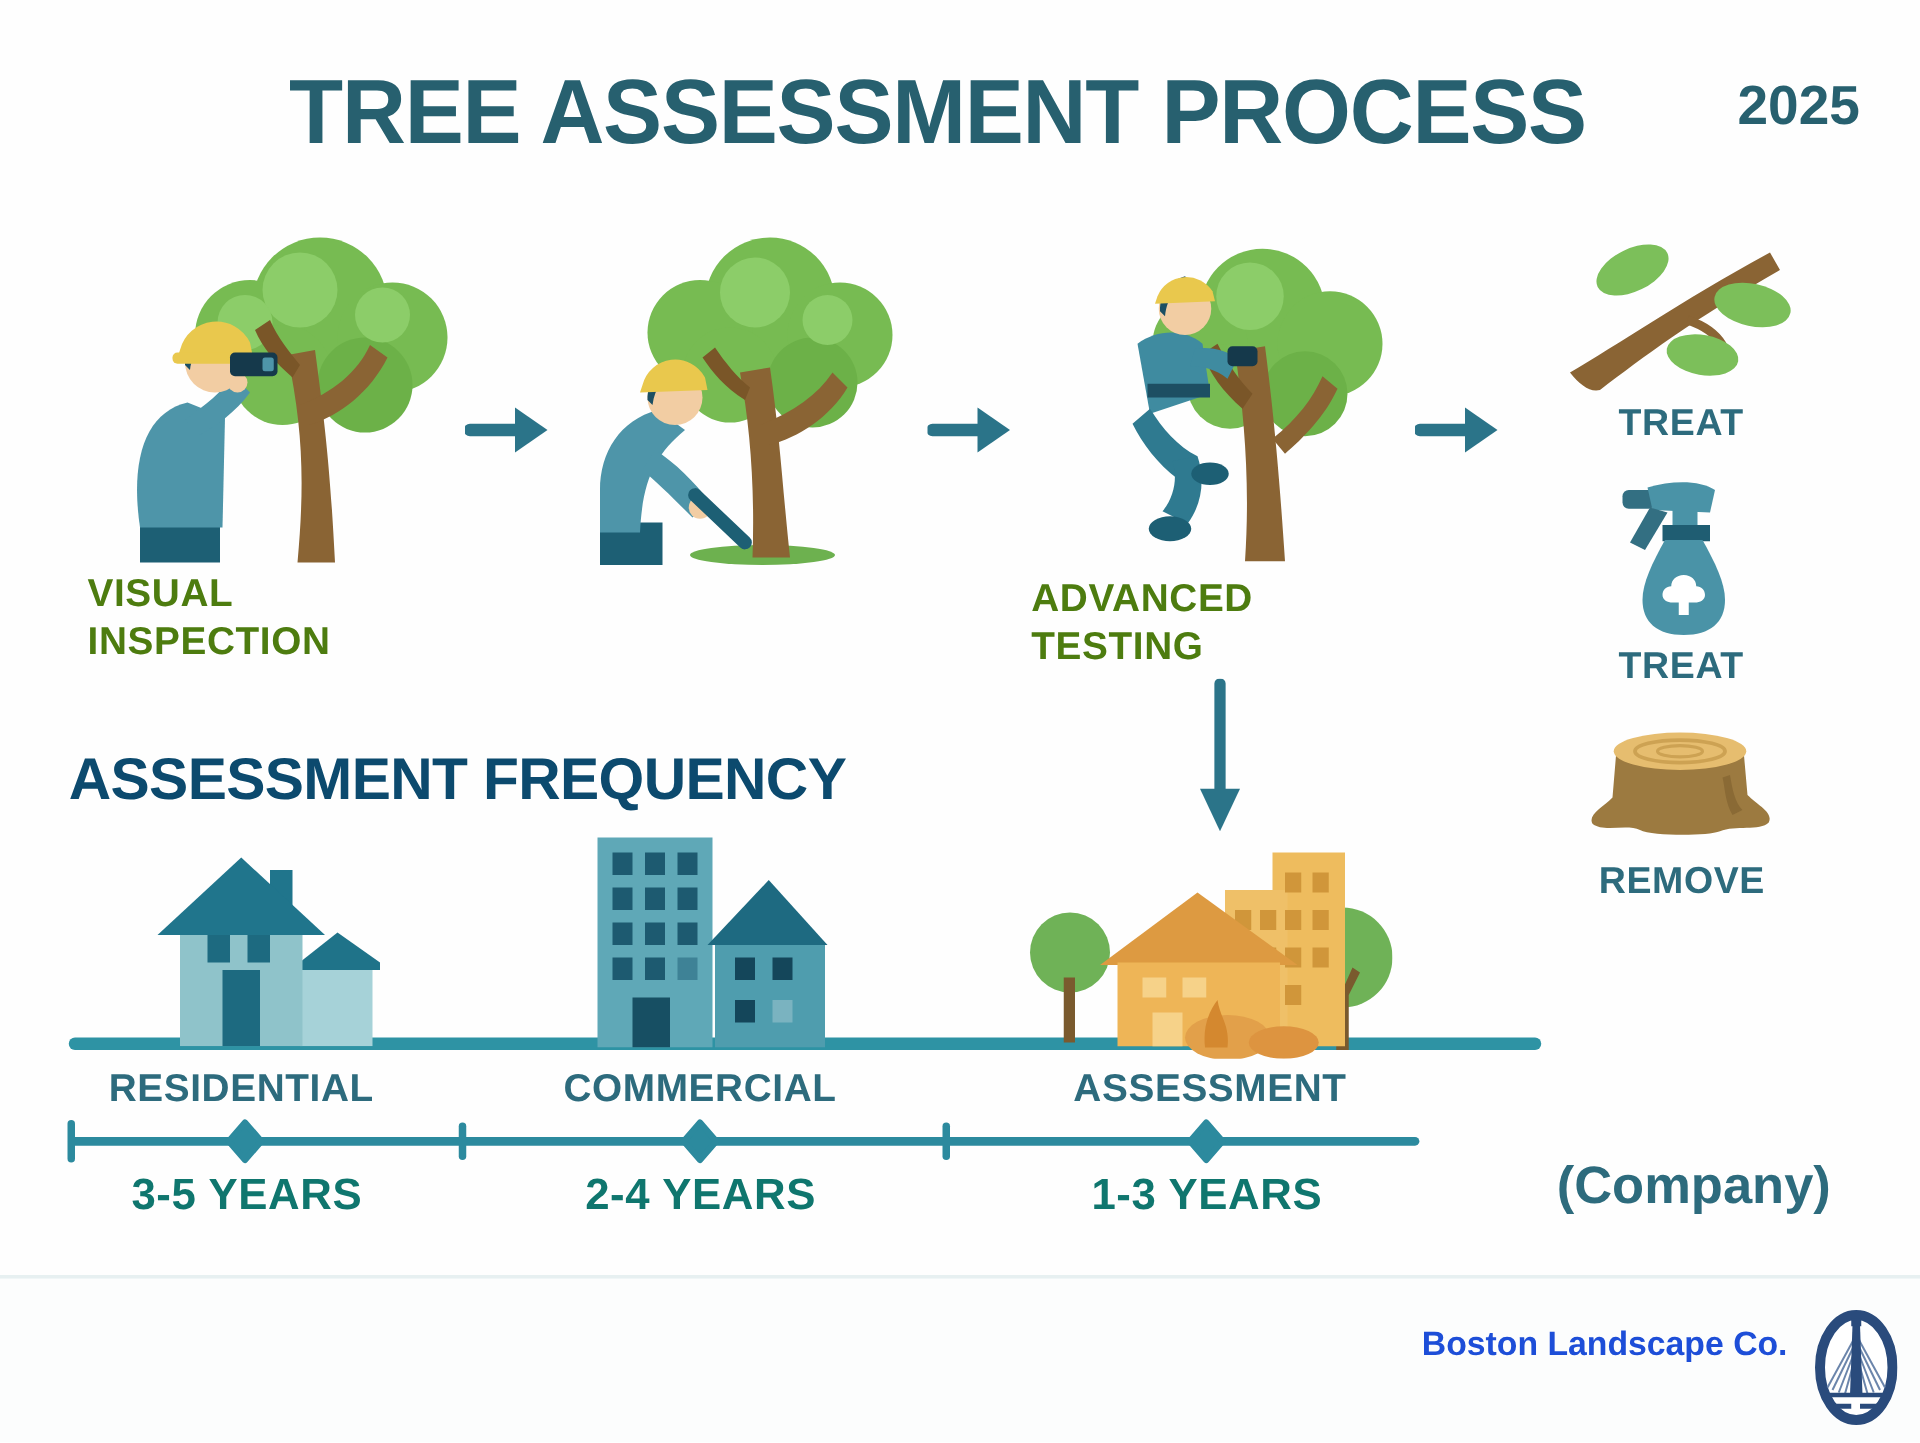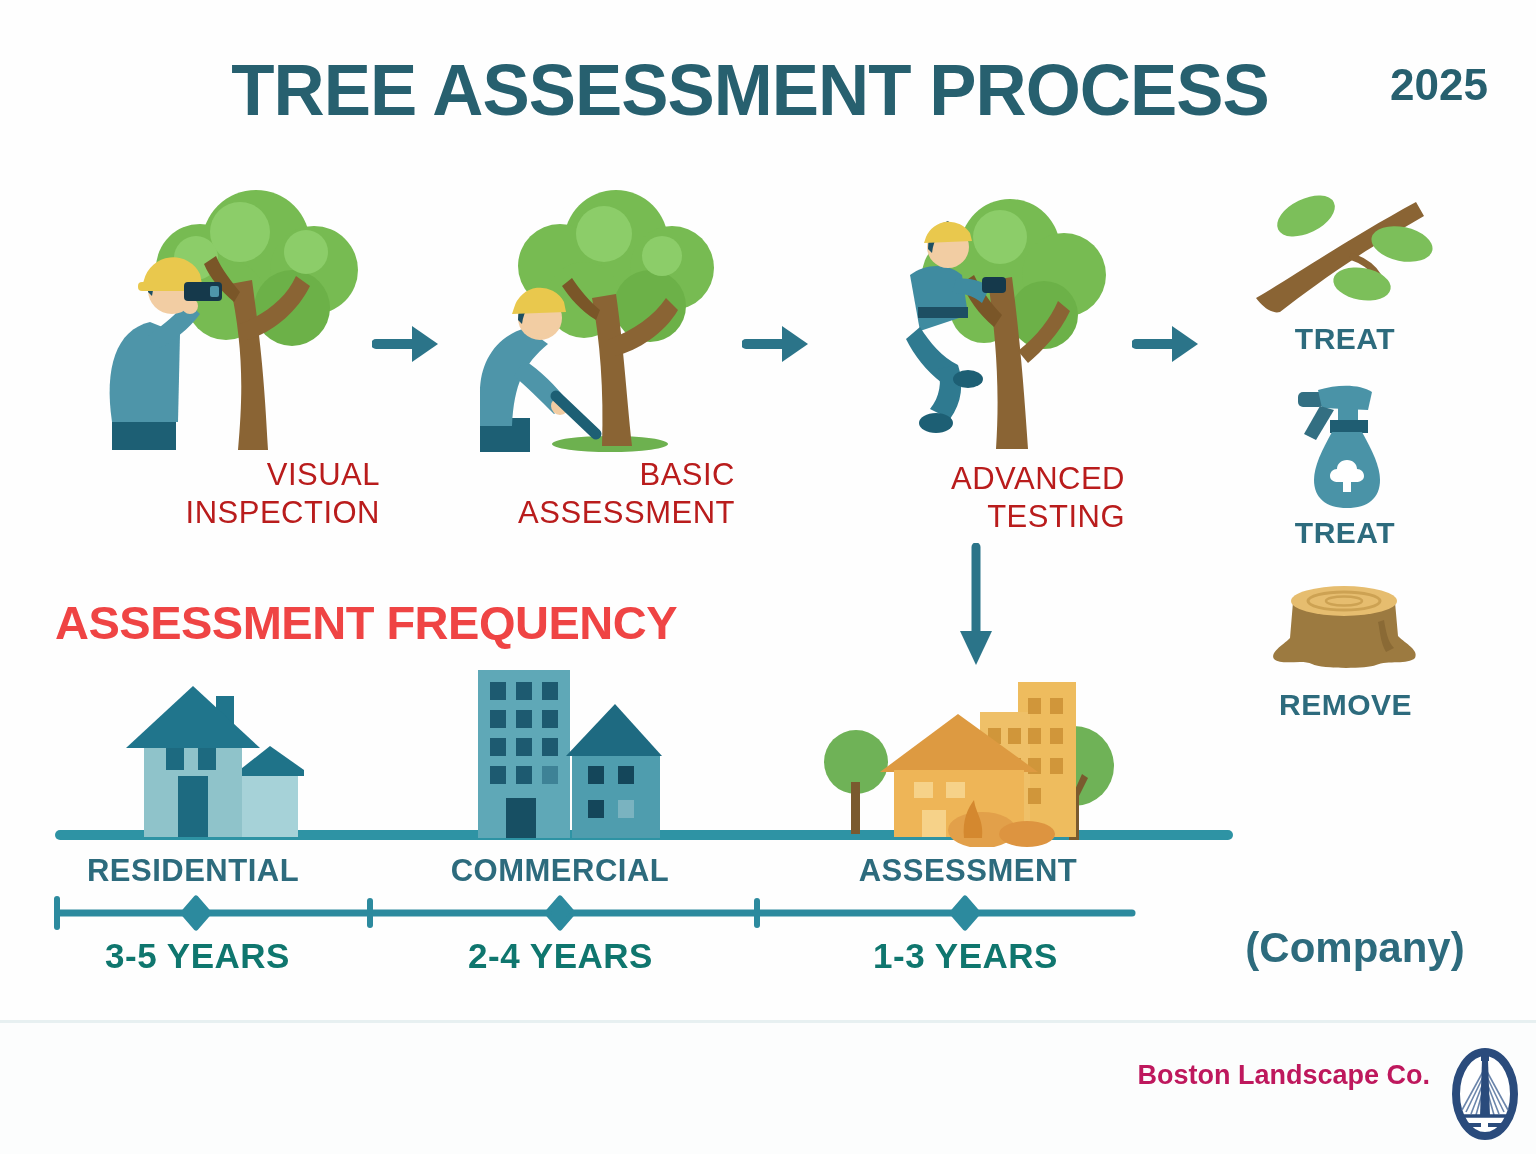--- a/index.html
+++ b/index.html
@@ -2,30 +2,30 @@
 <html><head>
 <meta charset="utf-8">
 <style>
   html,body{margin:0;padding:0;}
   body{font-family:"Liberation Sans",sans-serif;background:#ffffff;}
   .canvas{position:relative;width:1536px;height:1154px;background:#fefefe;overflow:hidden;}
   .abs{position:absolute;}
   .title{left:0;top:48px;width:1500px;text-align:center;font-size:73px;font-weight:700;
          letter-spacing:-1px;color:#27606f;transform:scaleX(0.97);white-space:nowrap;}
   .year{left:1390px;top:60px;font-size:44px;font-weight:700;color:#27606f;}
-  .step-caption{font-size:31px;font-weight:400;line-height:1.22;color:#b91c1c;text-align:right;letter-spacing:0.5px;}
+  .step-caption{font-size:31px;font-weight:700;line-height:1.22;color:#4d7c0f;text-align:left;letter-spacing:0.5px;}
   .outcome-label{font-size:30px;font-weight:700;color:#2d6b7d;text-align:center;letter-spacing:0.5px;}
-  .freq-heading{left:55px;top:595px;font-size:47px;font-weight:700;color:#ef4444;letter-spacing:-0.5px;white-space:nowrap;}
+  .freq-heading{left:55px;top:595px;font-size:47px;font-weight:700;color:#0c4a6e;letter-spacing:-0.5px;white-space:nowrap;}
   .cat-label{font-size:31px;font-weight:700;color:#2d6b7d;text-align:center;letter-spacing:0.5px;}
   .interval-label{font-size:35px;font-weight:700;color:#0f766e;text-align:center;letter-spacing:0.5px;}
   .company-note{left:1235px;top:924px;width:240px;font-size:42px;font-weight:700;color:#2d6b7d;text-align:center;}
   .ground-line{left:55px;top:830px;width:1178px;height:10px;background:#2e93a4;border-radius:5px;}
   .footer-divider{left:0;top:1020px;width:1536px;height:3px;background:#e7f0f1;}
   .footer-band{left:0;top:1023px;width:1536px;height:131px;background:#fcfdfd;}
-  .footer-company{left:980px;top:1060px;width:450px;text-align:right;font-size:27px;font-weight:700;color:#be185d;}
+  .footer-company{left:980px;top:1060px;width:450px;text-align:right;font-size:27px;font-weight:700;color:#1d4ed8;}
   .footer-site{left:980px;top:1096px;width:450px;text-align:right;font-size:24px;color:#9a9a9a;}
 </style>
 </head>
 <body>
 
 <div class="canvas">
 
   <div class="abs title">TREE ASSESSMENT PROCESS</div>
   <div class="abs year">2025</div>
 
@@ -91,24 +91,20 @@
       <rect x="28" y="240" width="50" height="34" fill="#1d5f74"></rect>
       <path d="M28,248 L28,214 C28,184 44,158 74,150 L96,166 C72,186 62,206 60,248 Z" fill="#4e95a9"></path>
       <circle cx="88" cy="140" r="22" fill="#f2cda3"></circle>
       <path d="M66,142 C66,126 74,118 86,114 L90,118 C78,124 72,132 70,146 Z" fill="#1c4f63"></path>
       <path d="M62,130 A27,27 0 0 1 112,124 L114,134 L60,136 Z" fill="#e9c84d"></path>
       <path d="M72,182 C88,192 104,208 116,224 L102,236 C88,222 74,208 62,198 Z" fill="#4e95a9"></path>
       <circle cx="108" cy="228" r="9" fill="#f2cda3"></circle>
       <line x1="104" y1="218" x2="144" y2="256" stroke="#1d5f74" stroke-width="11" stroke-linecap="round"></line>
     </g>
   </svg>
-  <div class="abs step-caption" style="left:435px;top:456px;width:300px;">
-    <div>BASIC</div>
-    <div>ASSESSMENT</div>
-  </div>
 
   <svg class="abs" style="left:742px;top:320px;" width="68" height="48" viewBox="0 0 68 48">
     <line x1="4" y1="24" x2="44" y2="24" stroke="#2b7489" stroke-width="10" stroke-linecap="round"></line>
     <path d="M40,6 L66,24 L40,42 Z" fill="#2b7489"></path>
   </svg>
 
   <svg class="abs" style="left:868px;top:175px;" width="246" height="276" viewBox="0 0 246 276">
     <g>
       <circle cx="142" cy="74" r="50" fill="#77bb52"></circle>
       <circle cx="92" cy="100" r="38" fill="#77bb52"></circle>

